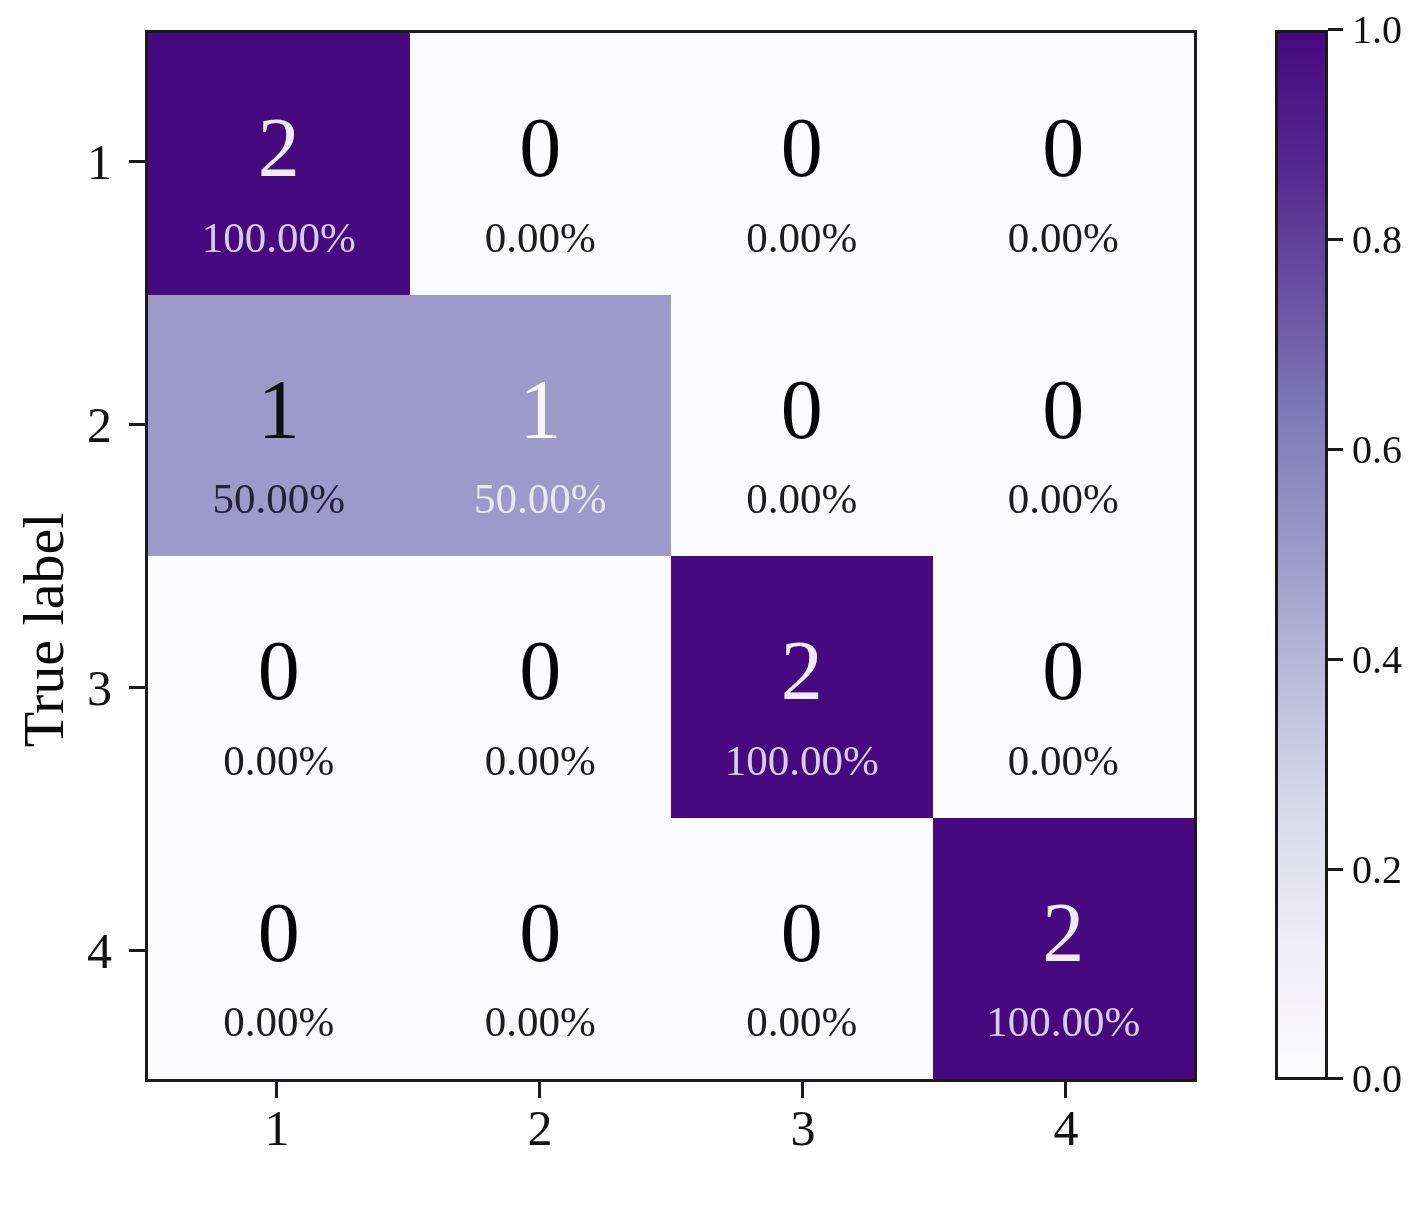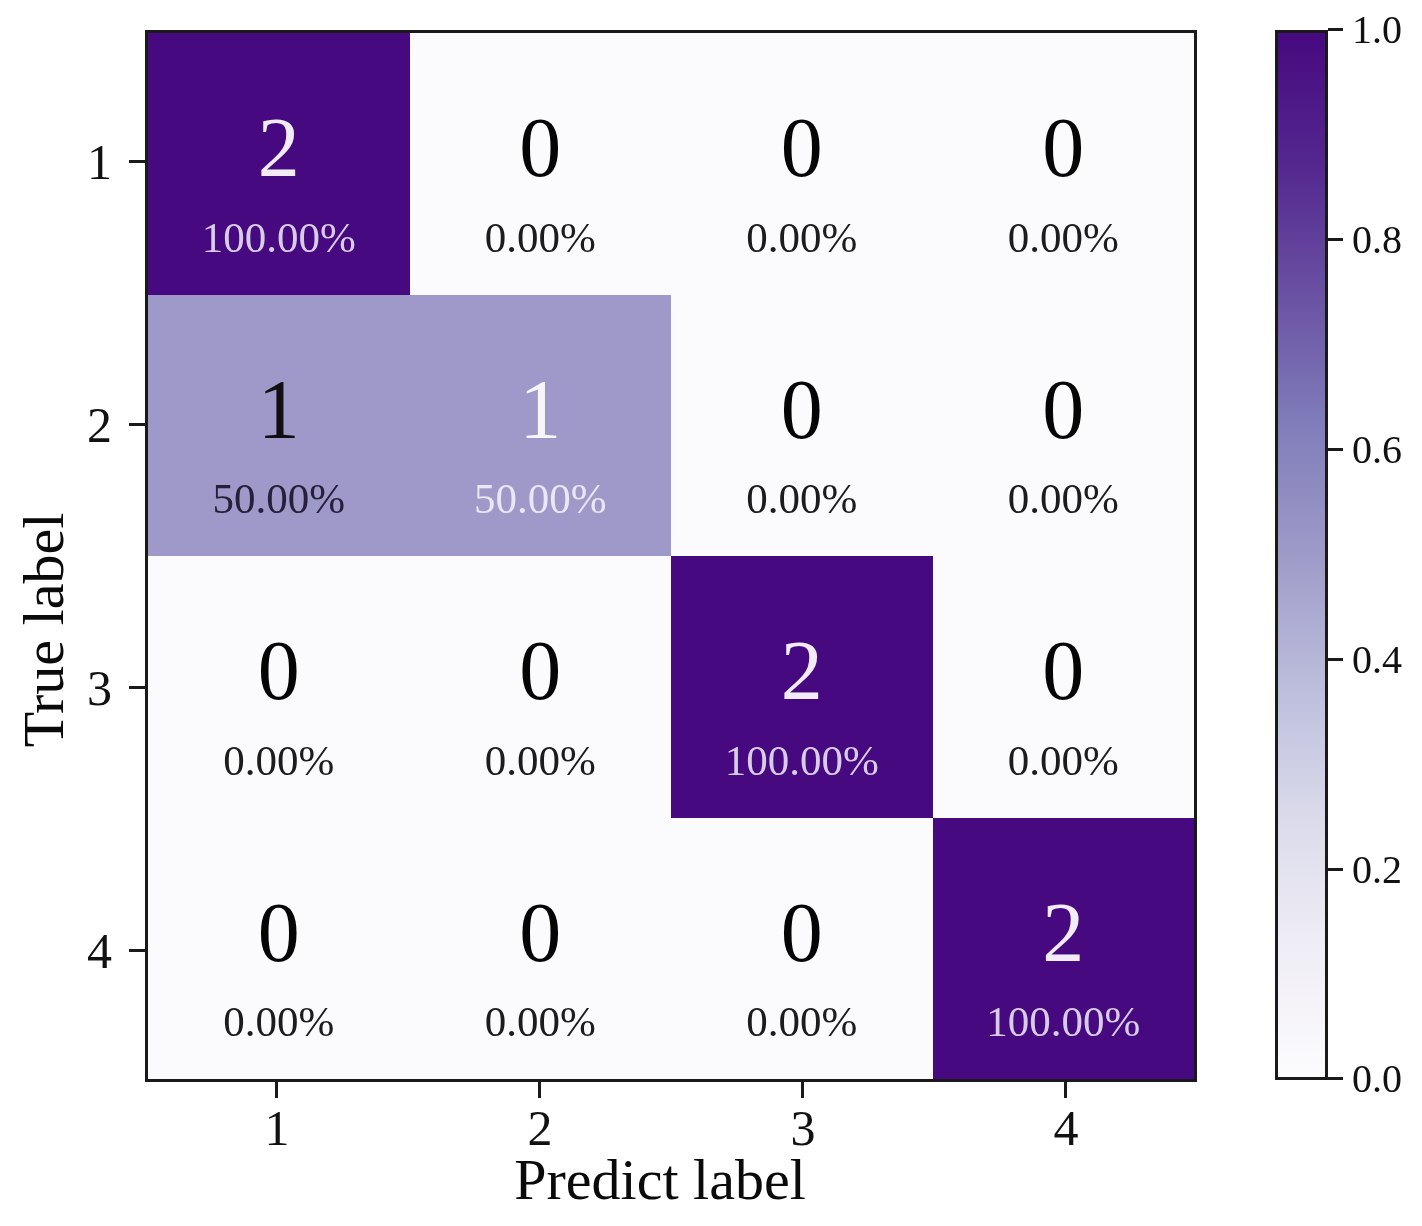--- a/index.html
+++ b/index.html
@@ -149,21 +149,20 @@
 
   <div class="xtick-mark" style="left:275px;"></div>
   <div class="xtick-mark" style="left:538px;"></div>
   <div class="xtick-mark" style="left:801px;"></div>
   <div class="xtick-mark" style="left:1064px;"></div>
   <div class="xtick-label" style="left:237px;">1</div>
   <div class="xtick-label" style="left:500px;">2</div>
   <div class="xtick-label" style="left:763px;">3</div>
   <div class="xtick-label" style="left:1026px;">4</div>
 
-  <div id="xlabel">Predict label</div>
 
   <div id="colorbar">
     <div id="colorbar-gradient" style="background: linear-gradient(rgb(71, 9, 128) 0%, rgb(84, 39, 143) 12.5%, rgb(106, 81, 163) 25%, rgb(128, 125, 186) 37.5%, rgb(158, 154, 200) 50%, rgb(188, 189, 220) 62.5%, rgb(218, 218, 235) 75%, rgb(239, 237, 245) 87.5%, rgb(252, 251, 253) 100%);"></div>
   </div>
 
   <div class="cbar-tick-mark" style="top:28px;"></div>
   <div class="cbar-tick-mark" style="top:238px;"></div>
   <div class="cbar-tick-mark" style="top:448px;"></div>
   <div class="cbar-tick-mark" style="top:658px;"></div>
   <div class="cbar-tick-mark" style="top:868px;"></div>

